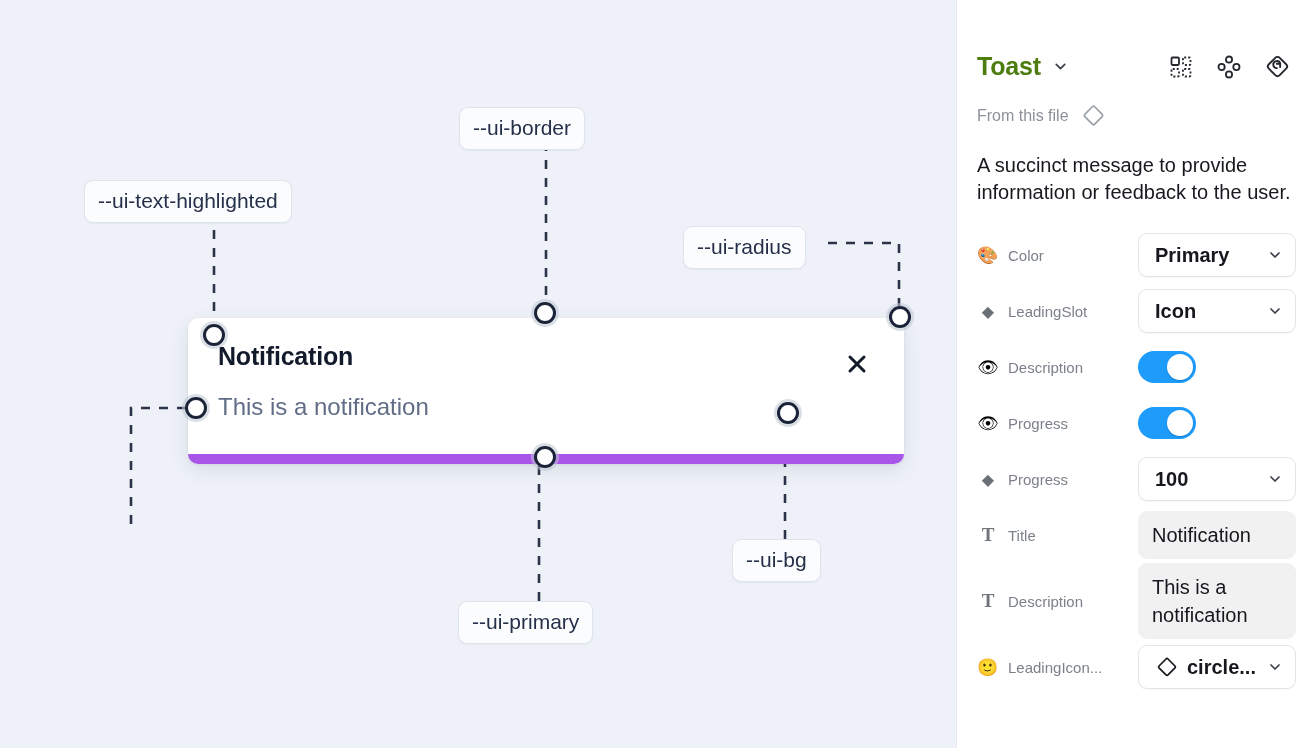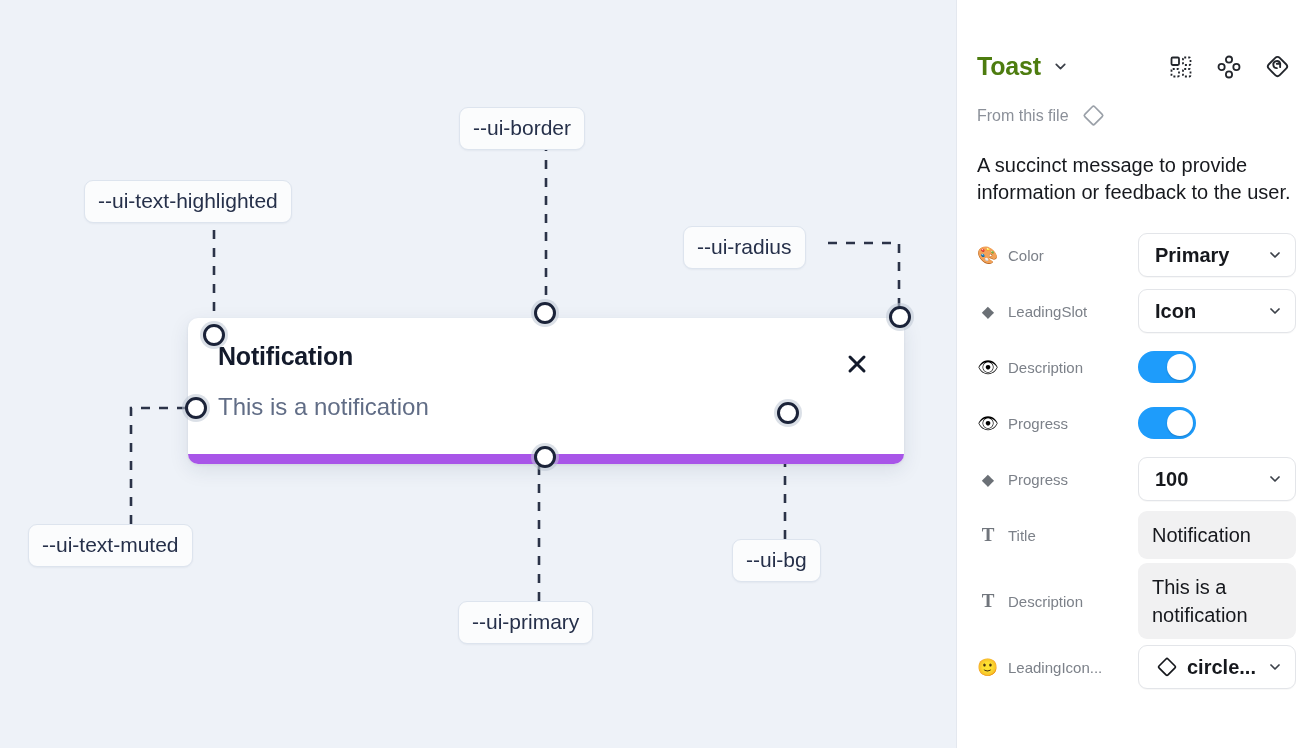--- a/index.html
+++ b/index.html
@@ -179,21 +179,20 @@
         <svg width="24" height="24" viewBox="0 0 24 24" fill="none" stroke="currentColor" stroke-width="3" stroke-linecap="round">
           <path d="M5 5 L19 19 M19 5 L5 19"></path>
         </svg>
       </div>
       <div id="toast-progress"></div>
     </div>
 
     <div class="tag" style="left:84px; top:180px;">--ui-text-highlighted</div>
     <div class="tag" style="left:459px; top:107px;">--ui-border</div>
     <div class="tag" style="left:683px; top:226px;text-align:right;">--ui-radius</div>
-    <div class="tag" style="left:28px; top:524px;">--ui-text-muted</div>
     <div class="tag" style="left:458px; top:601px;">--ui-primary</div>
     <div class="tag" style="left:732px; top:539px;">--ui-bg</div>
 
     <div class="node" style="left:203px; top:324px;"></div>
     <div class="node" style="left:534px; top:302px;"></div>
     <div class="node" style="left:889px; top:306px;"></div>
     <div class="node" style="left:185px; top:397px;"></div>
     <div class="node" style="left:534px; top:446px;"></div>
     <div class="node" style="left:777px; top:402px;"></div>
   </div>

